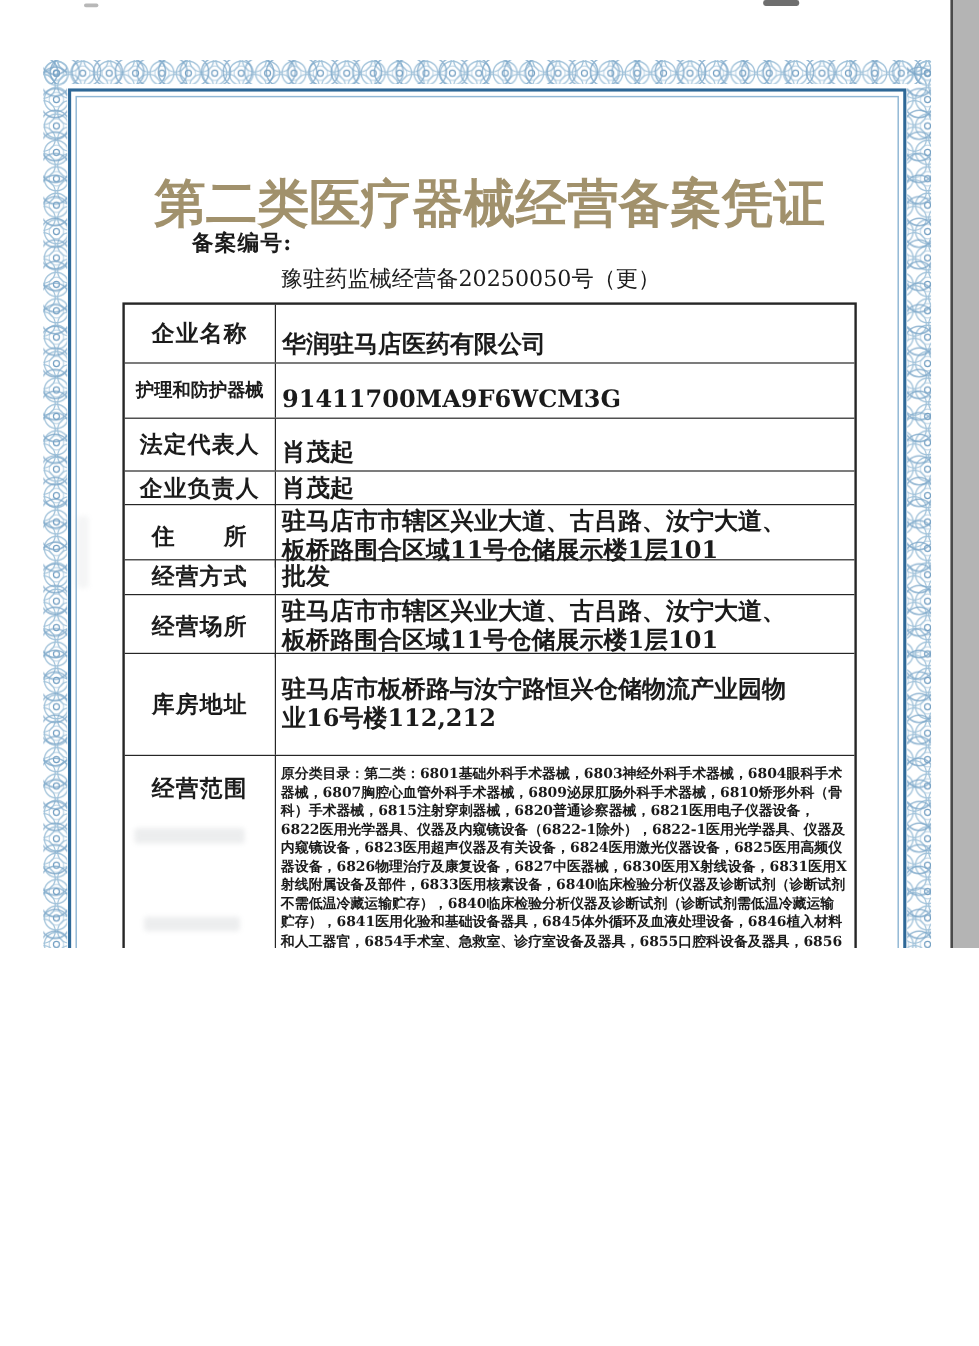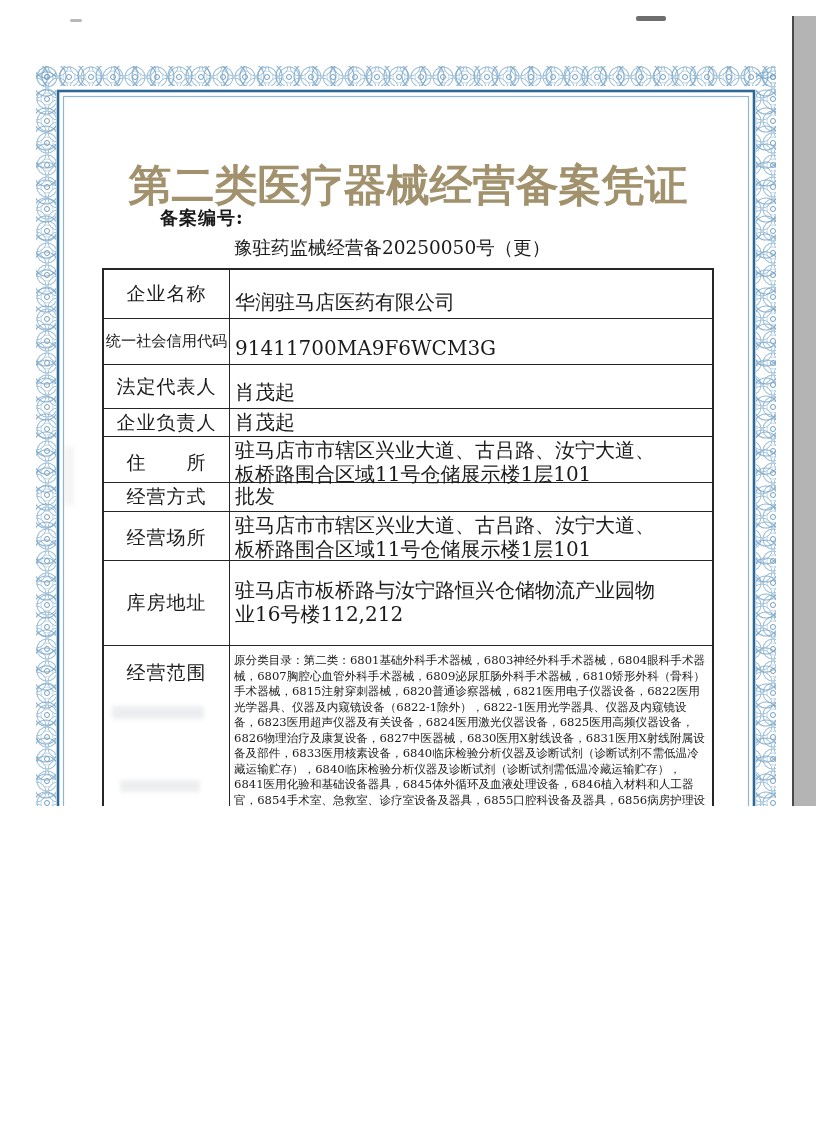--- a/index.html
+++ b/index.html
@@ -1,18 +1,18 @@
 <!DOCTYPE html>
 <html><head>
 <meta charset="utf-8">
 <style>
   html,body{margin:0;padding:0;background:#ffffff;}
   .sheet{
     position:relative;width:816px;height:790px;background:#ffffff;overflow:hidden;
-    font-family:"DejaVu Serif","Liberation Serif",serif;color:#1b1b1b;margin-top:16px;
+    font-family:"DejaVu Serif","Liberation Serif",serif;color:#1b1b1b;
   }
   
   .scan-strip{position:absolute;top:0;right:0;width:24px;height:1122px;
     background:linear-gradient(to right,#4a4a4a 0 2px,#b4b4b4 2px);}
   .scan-bottom-line{position:absolute;left:0;top:1107px;width:791px;height:2px;background:#d7d7d7;}
   .smudge1{position:absolute;left:636px;top:0;width:30px;height:5px;background:#4a4a4a;opacity:.8;border-radius:2px;}
   .smudge2{position:absolute;left:70px;top:3px;width:12px;height:3px;background:#888;opacity:.6;border-radius:2px;}
   .ghost{position:absolute;background:#9aa0a6;opacity:.18;filter:blur(2px);border-radius:3px;}
   .g1{left:112px;top:690px;width:92px;height:13px;}
   .g2{left:120px;top:764px;width:80px;height:12px;}
@@ -25,21 +25,21 @@
     position:absolute;left:65px;top:141px;width:686px;text-align:center;
     font-size:43px;font-weight:700;color:#a1916c;letter-spacing:0px;white-space:nowrap;
   }
   .recno-label{position:absolute;left:160px;top:190px;font-size:18px;font-weight:700;letter-spacing:1px;}
   .recno-value{position:absolute;left:234px;top:219px;font-size:18.5px;}
 
   
   .table{position:absolute;left:102px;top:252px;width:612px;border:2px solid #262626;box-sizing:border-box;background:transparent;}
   .row{display:grid;grid-template-columns:126px 1fr;border-bottom:1.5px solid #262626;}
   .row:last-child{border-bottom:none;}
-  .cell{box-sizing:border-box;}
+  .cell{box-sizing:border-box;font-weight:bold;}
   .label{
     border-right:1.5px solid #262626;display:flex;align-items:center;justify-content:center;
     font-size:19px;letter-spacing:1px;text-align:center;
   }
   .small-label{font-size:15.2px;letter-spacing:0;}
   .value{display:flex;flex-direction:column;justify-content:flex-end;
     padding:2px 52px 3px 5px;font-size:20px;line-height:1.18;}
   .r0{height:48px}.r1{height:45px}.r2{height:43px}.r3{height:27px}
   .r4{height:45px}.r5{height:28px}.r6{height:48px}.r7{height:84px}.r8{height:230px}
   .r3 .value{justify-content:center;}
@@ -115,21 +115,21 @@
   <div class="title">第二类医疗器械经营备案凭证</div>
   <div class="recno-label">备案编号:</div>
   <div class="recno-value">豫驻药监械经营备20250050号（更）</div>
 
   <div class="table">
     <div class="row r0">
       <div class="cell label">企业名称</div>
       <div class="cell value">华润驻马店医药有限公司</div>
     </div>
     <div class="row r1">
-      <div class="cell label small-label">统一社会信用代码</div>
+      <div class="cell label small-label">护理和防护器械</div>
       <div class="cell value">91411700MA9F6WCM3G</div>
     </div>
     <div class="row r2">
       <div class="cell label">法定代表人</div>
       <div class="cell value">肖茂起</div>
     </div>
     <div class="row r3">
       <div class="cell label">企业负责人</div>
       <div class="cell value">肖茂起</div>
     </div>

